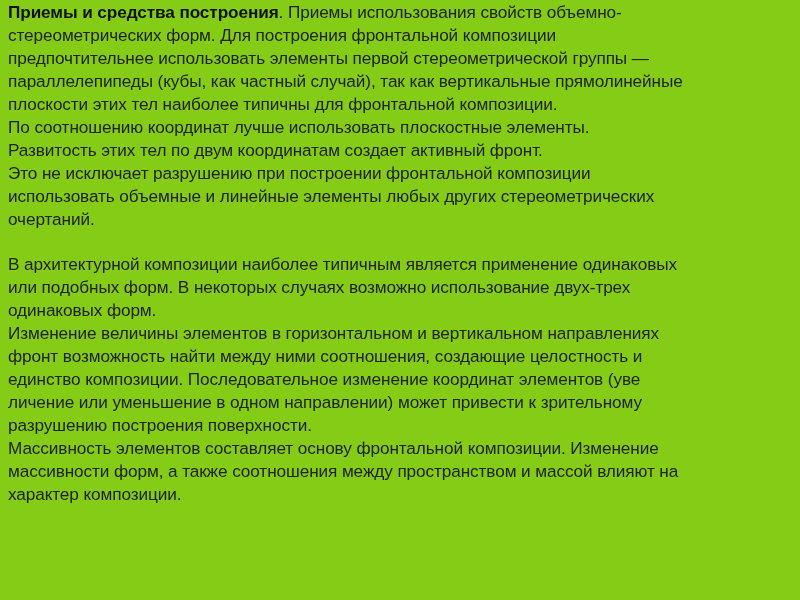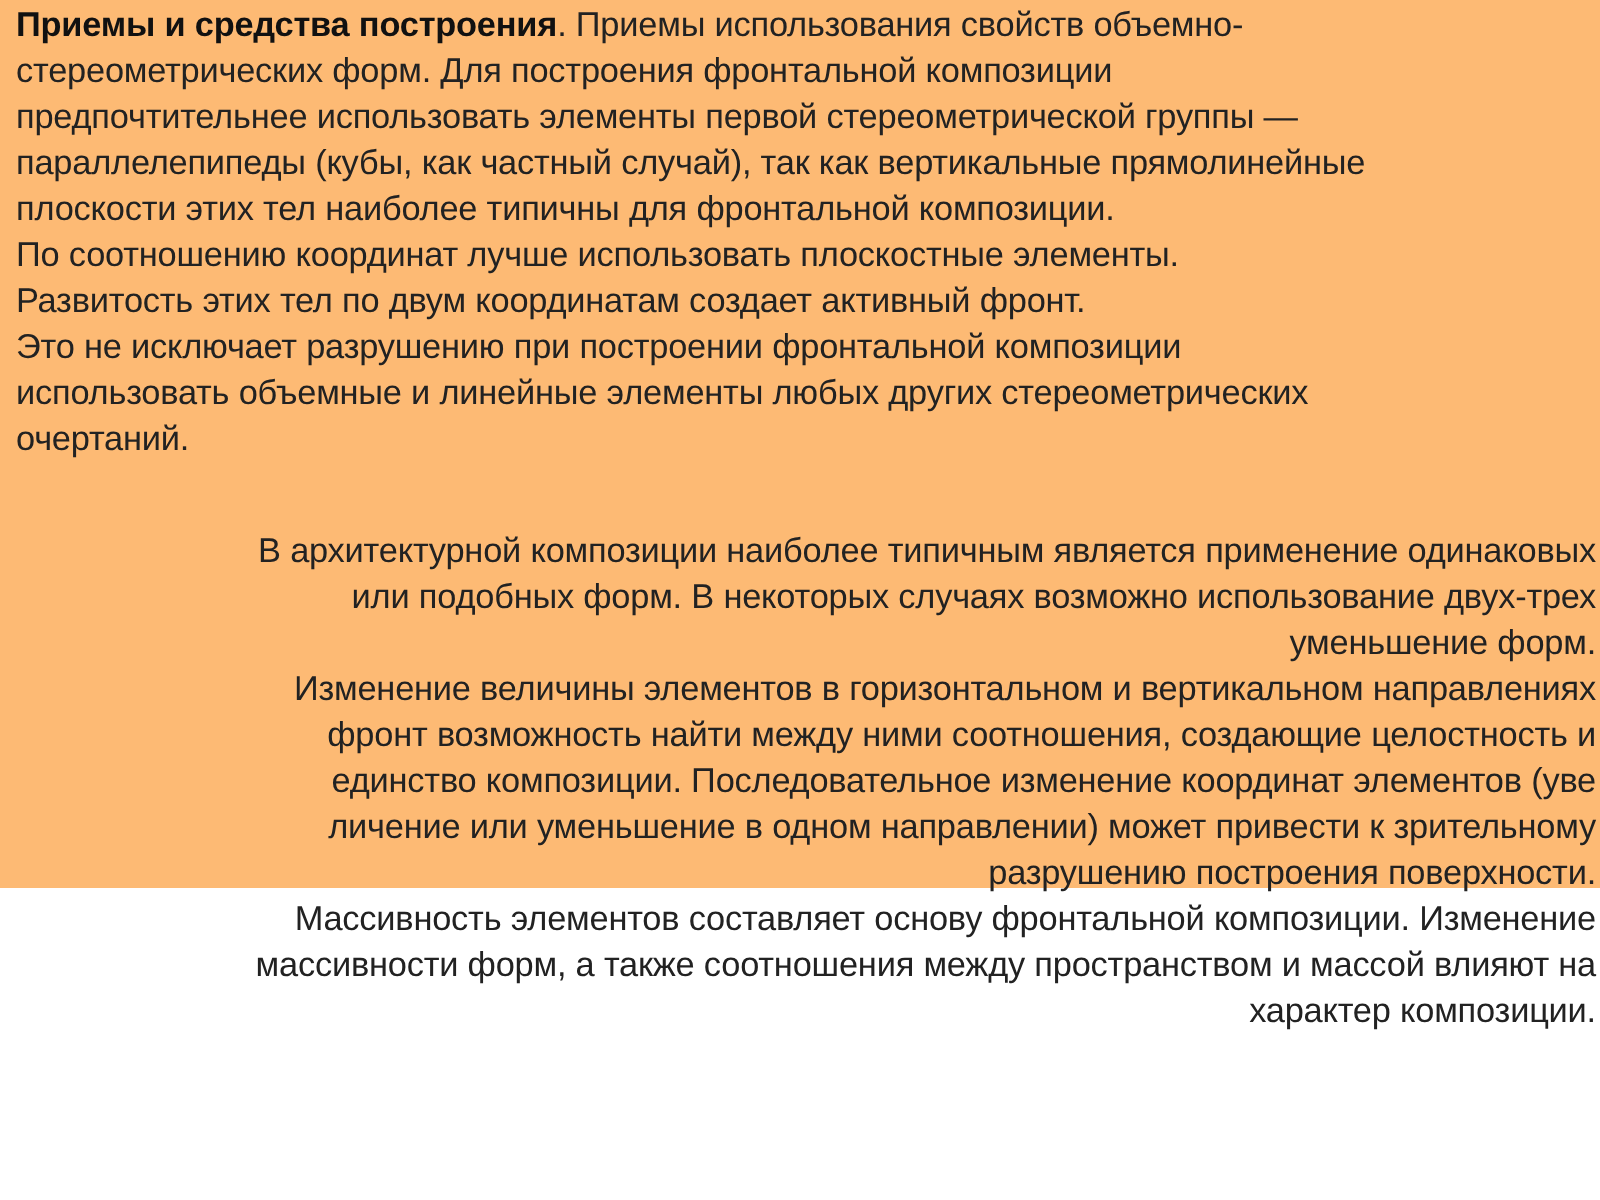--- a/index.html
+++ b/index.html
@@ -6,35 +6,35 @@
       margin: 0;
       padding: 0;
       width: 800px;
       height: 600px;
       background: #ffffff;
       overflow: hidden;
     }
     .slide {
       position: relative;
       width: 800px;
-      height: 444px;
-      background: #fdba74;
+      height: 600px;
+      background: #84cc16;
     }
     .text-block {
       position: absolute;
       left: 8px;
       width: 790px;
       font-family: "Liberation Sans", "DejaVu Sans", sans-serif;
       font-size: 17.2px;
       line-height: 23px;
       color: #222222;
       letter-spacing: -0.1px;
     }
     .block-1 { top: 1px; }
-    .block-2 { top: 264px; text-align: right; }
+    .block-2 { top: 253px; }
     .line {
       display: block;
       white-space: nowrap;
     }
     .bold {
       font-weight: bold;
       color: #111111;
     }
   </style>
 </head>
@@ -51,21 +51,21 @@
     <span class="line">По соотношению координат лучше использовать плоскостные элементы.</span>
     <span class="line">Развитость этих тел по двум координатам создает активный фронт.</span>
     <span class="line">Это не исключает разрушению при построении фронтальной композиции</span>
     <span class="line">использовать объемные и линейные элементы любых других стереометрических</span>
     <span class="line">очертаний.</span>
   </div>
 
   <div class="text-block block-2">
     <span class="line">В архитектурной композиции наиболее типичным является применение одинаковых</span>
     <span class="line">или подобных форм. В некоторых случаях возможно использование двух-трех</span>
-    <span class="line">уменьшение форм.</span>
+    <span class="line">одинаковых форм.</span>
     <span class="line">Изменение величины элементов в горизонтальном и вертикальном направлениях</span>
     <span class="line">фронт возможность найти между ними соотношения, создающие целостность и</span>
     <span class="line">единство композиции. Последовательное изменение координат элементов (уве</span>
     <span class="line">личение или уменьшение в одном направлении) может привести к зрительному</span>
     <span class="line">разрушению построения поверхности.</span>
     <span class="line">Массивность элементов составляет основу фронтальной композиции. Изменение</span>
     <span class="line">массивности форм, а также соотношения между пространством и массой влияют на</span>
     <span class="line">характер композиции.</span>
   </div>
 

